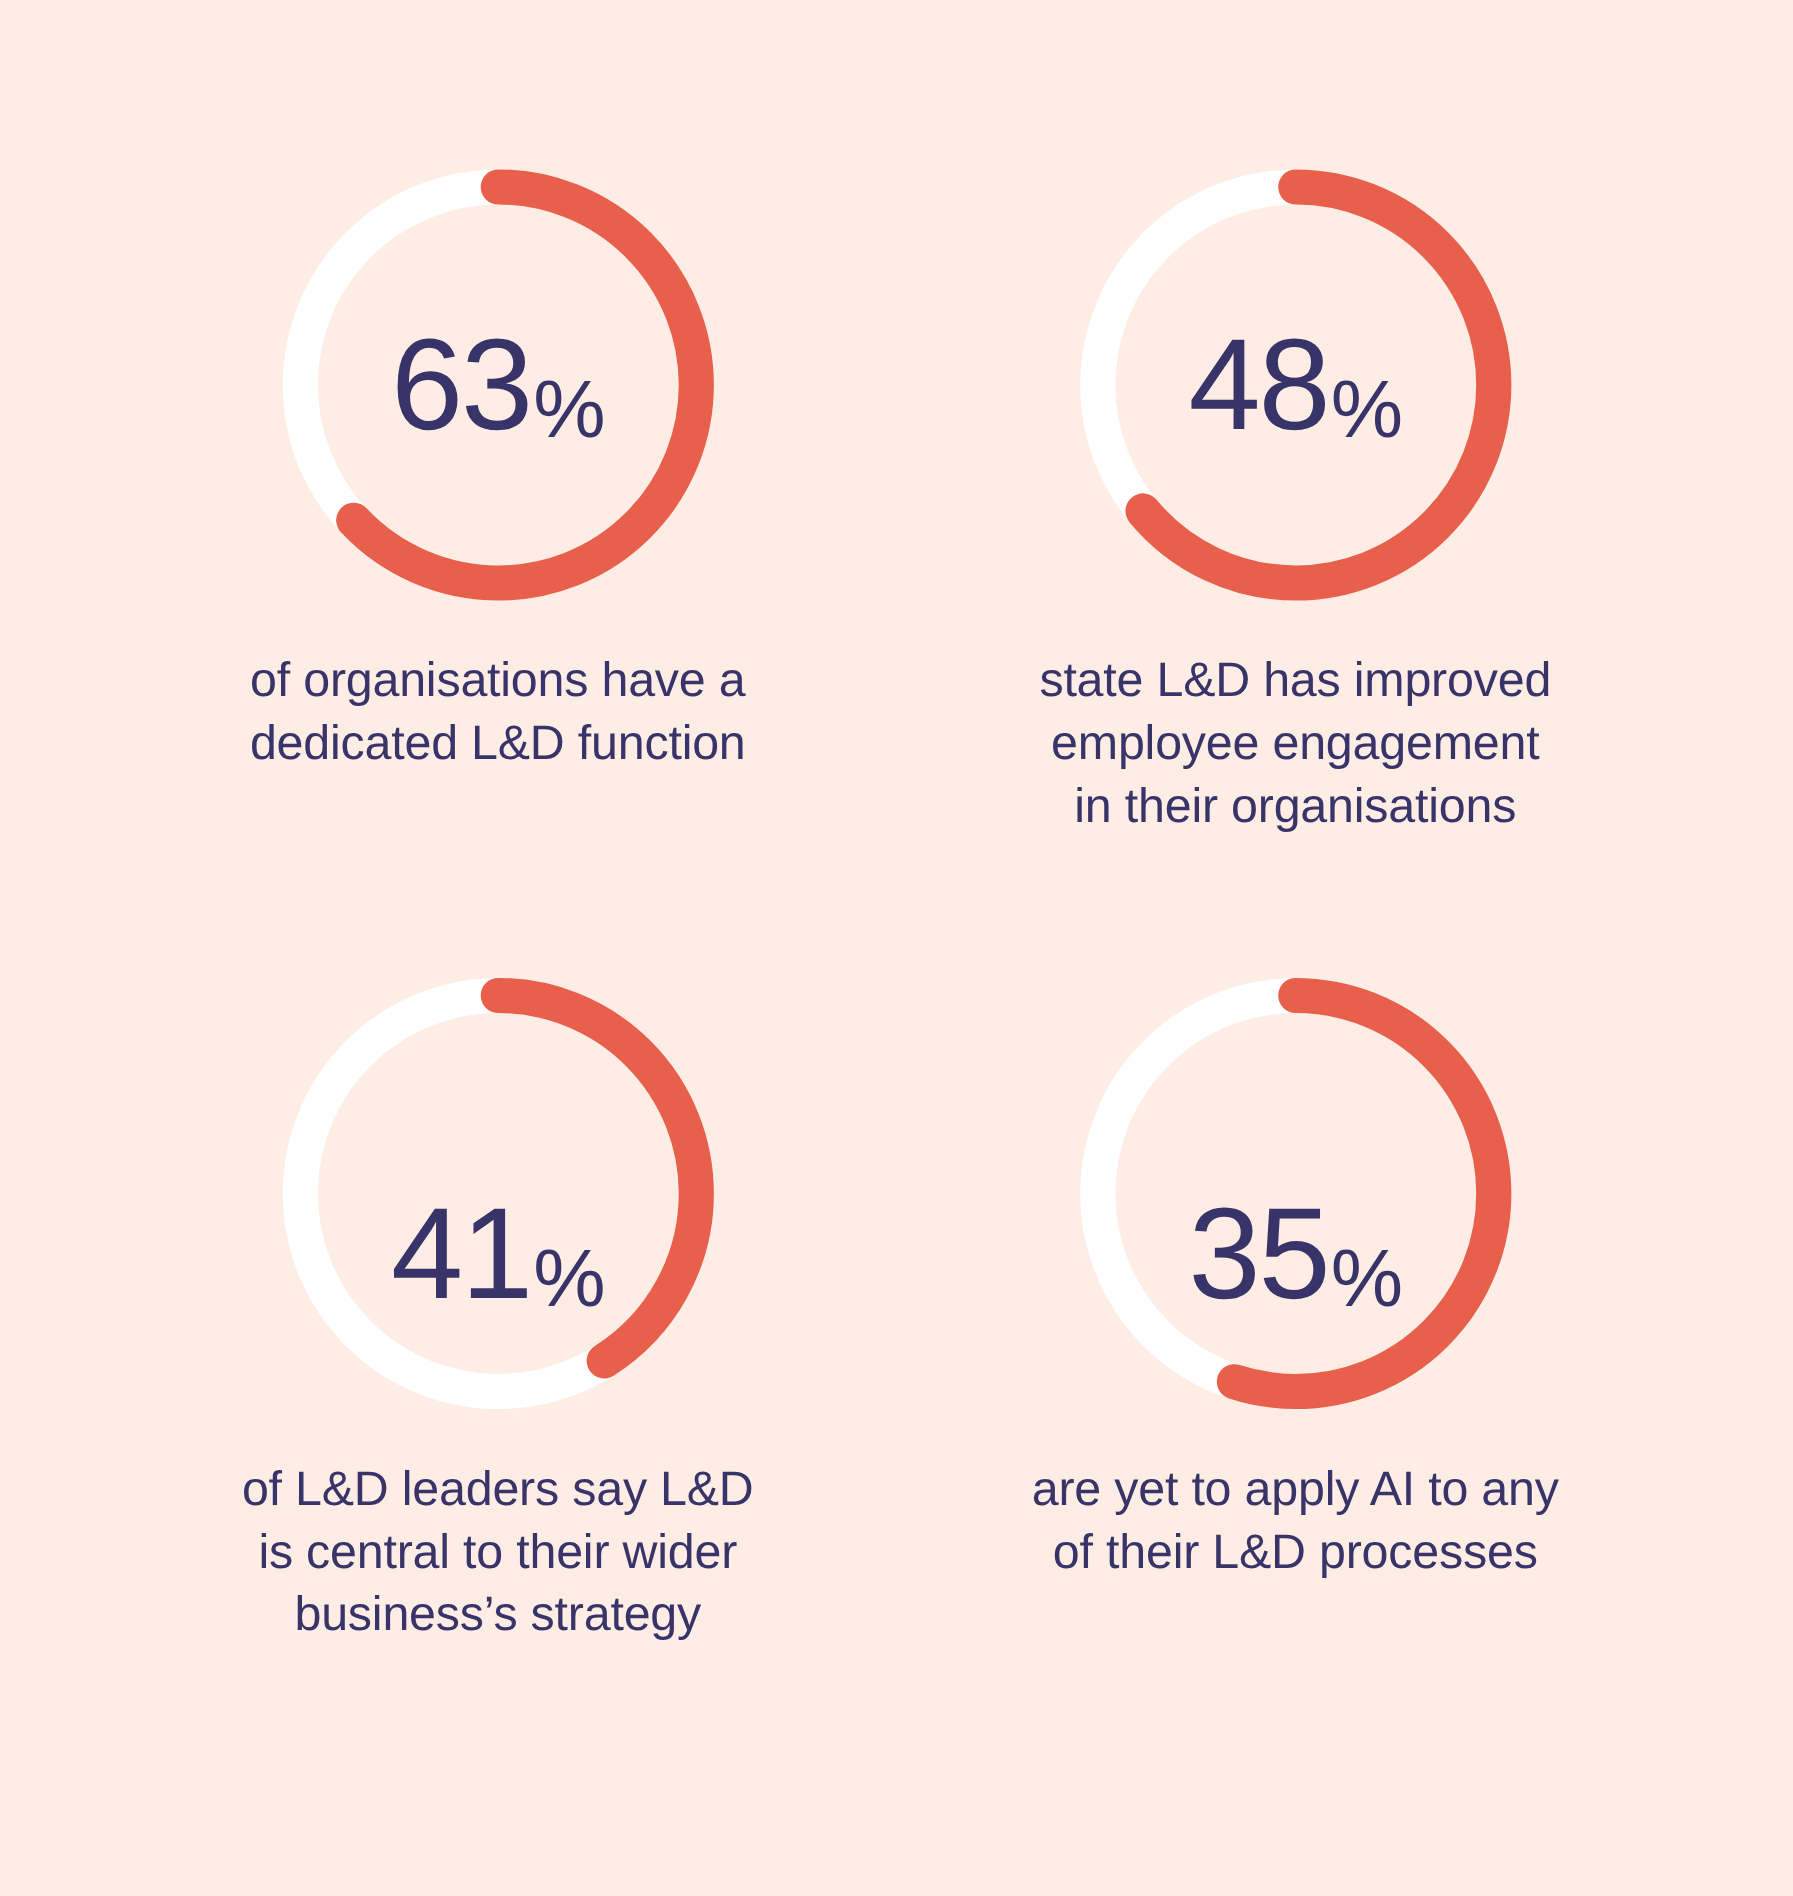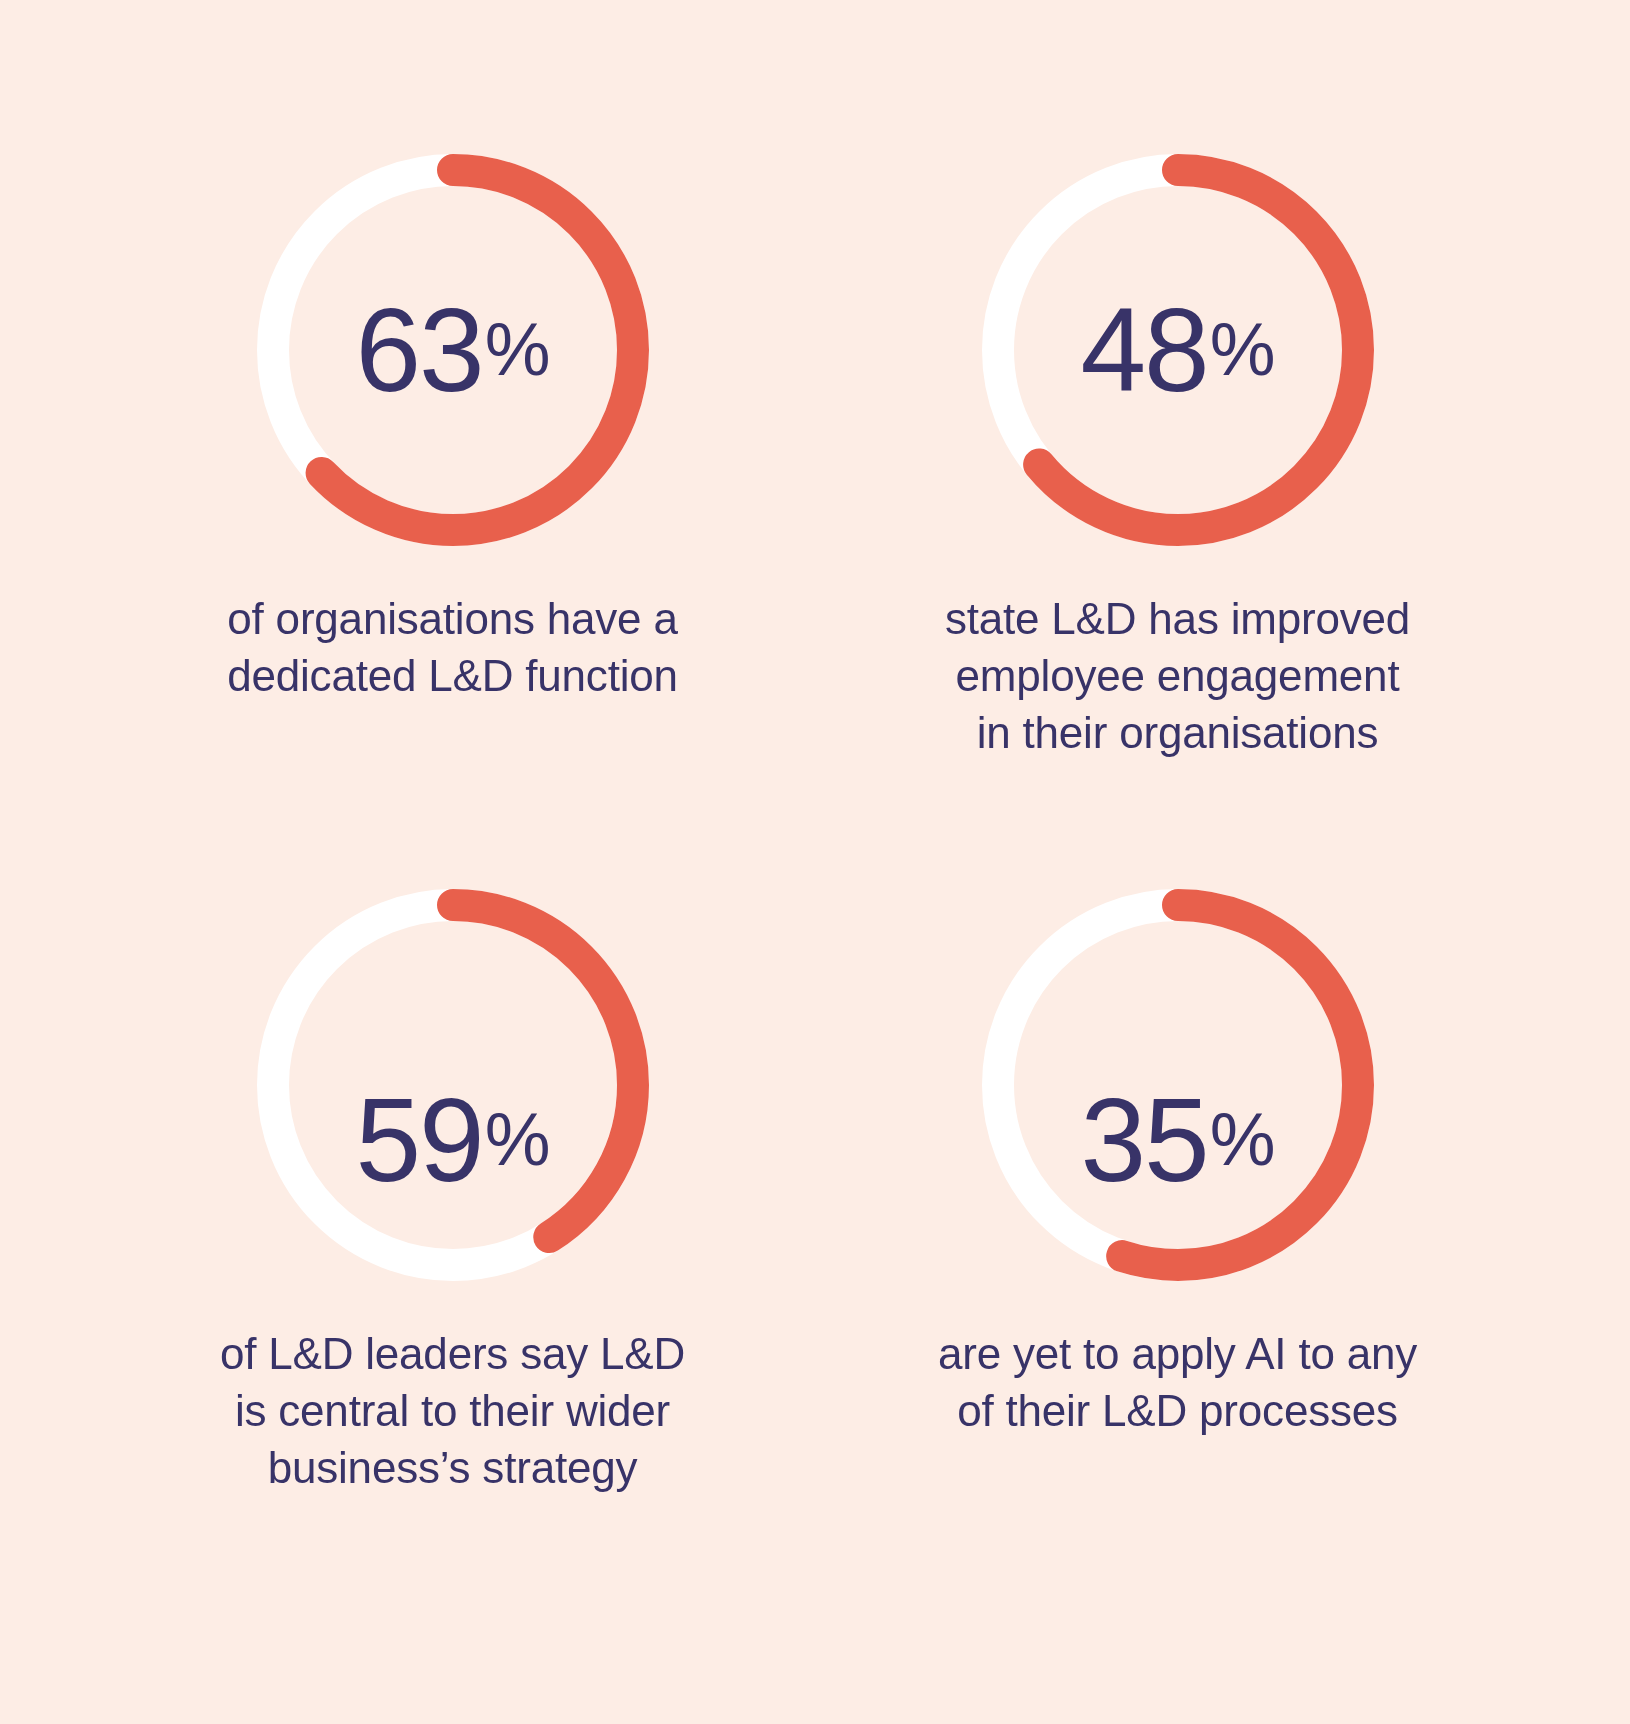--- a/index.html
+++ b/index.html
@@ -82,21 +82,21 @@
 
   .value-text {
     color: #383368;
     font-family: "Liberation Sans", sans-serif;
     font-size: 118px;
     font-weight: 300;
     letter-spacing: -1px;
     line-height: 1;
     white-space: nowrap;
     display: flex;
-    align-items: center;
+    align-items: flex-end;
   }
 
   .value-num {
     font-size: 118px;
     font-weight: 300;
     letter-spacing: -2px;
   }
 
   .value-pct {
     font-size: 74px;
@@ -163,21 +163,21 @@
     </div>
 
     <div class="stat-cell row2">
       <div class="donut-wrap">
         <svg class="donut-svg" viewBox="0 0 420 420">
           <circle cx="210" cy="210" r="180" fill="none" stroke="#FFFFFF" stroke-width="32"></circle>
           <circle class="arc" id="arc-2" cx="210" cy="210" r="180" fill="none" stroke="#E8604C" stroke-width="32" stroke-linecap="round" transform="rotate(-90 210 210)" stroke-dasharray="463.69907566985347 667.274279622472" stroke-dashoffset="0"></circle>
         </svg>
         <div class="donut-value low">
           <div class="value-text">
-            <span class="value-num">59</span>
+            <span class="value-num">41</span>
               <span class="value-pct">%</span>
           </div>
         </div>
       </div>
       <div class="stat-caption">of L&amp;D leaders say L&amp;D
 is central to their wider
 business’s strategy</div>
     </div>
 
     <div class="stat-cell row2">

